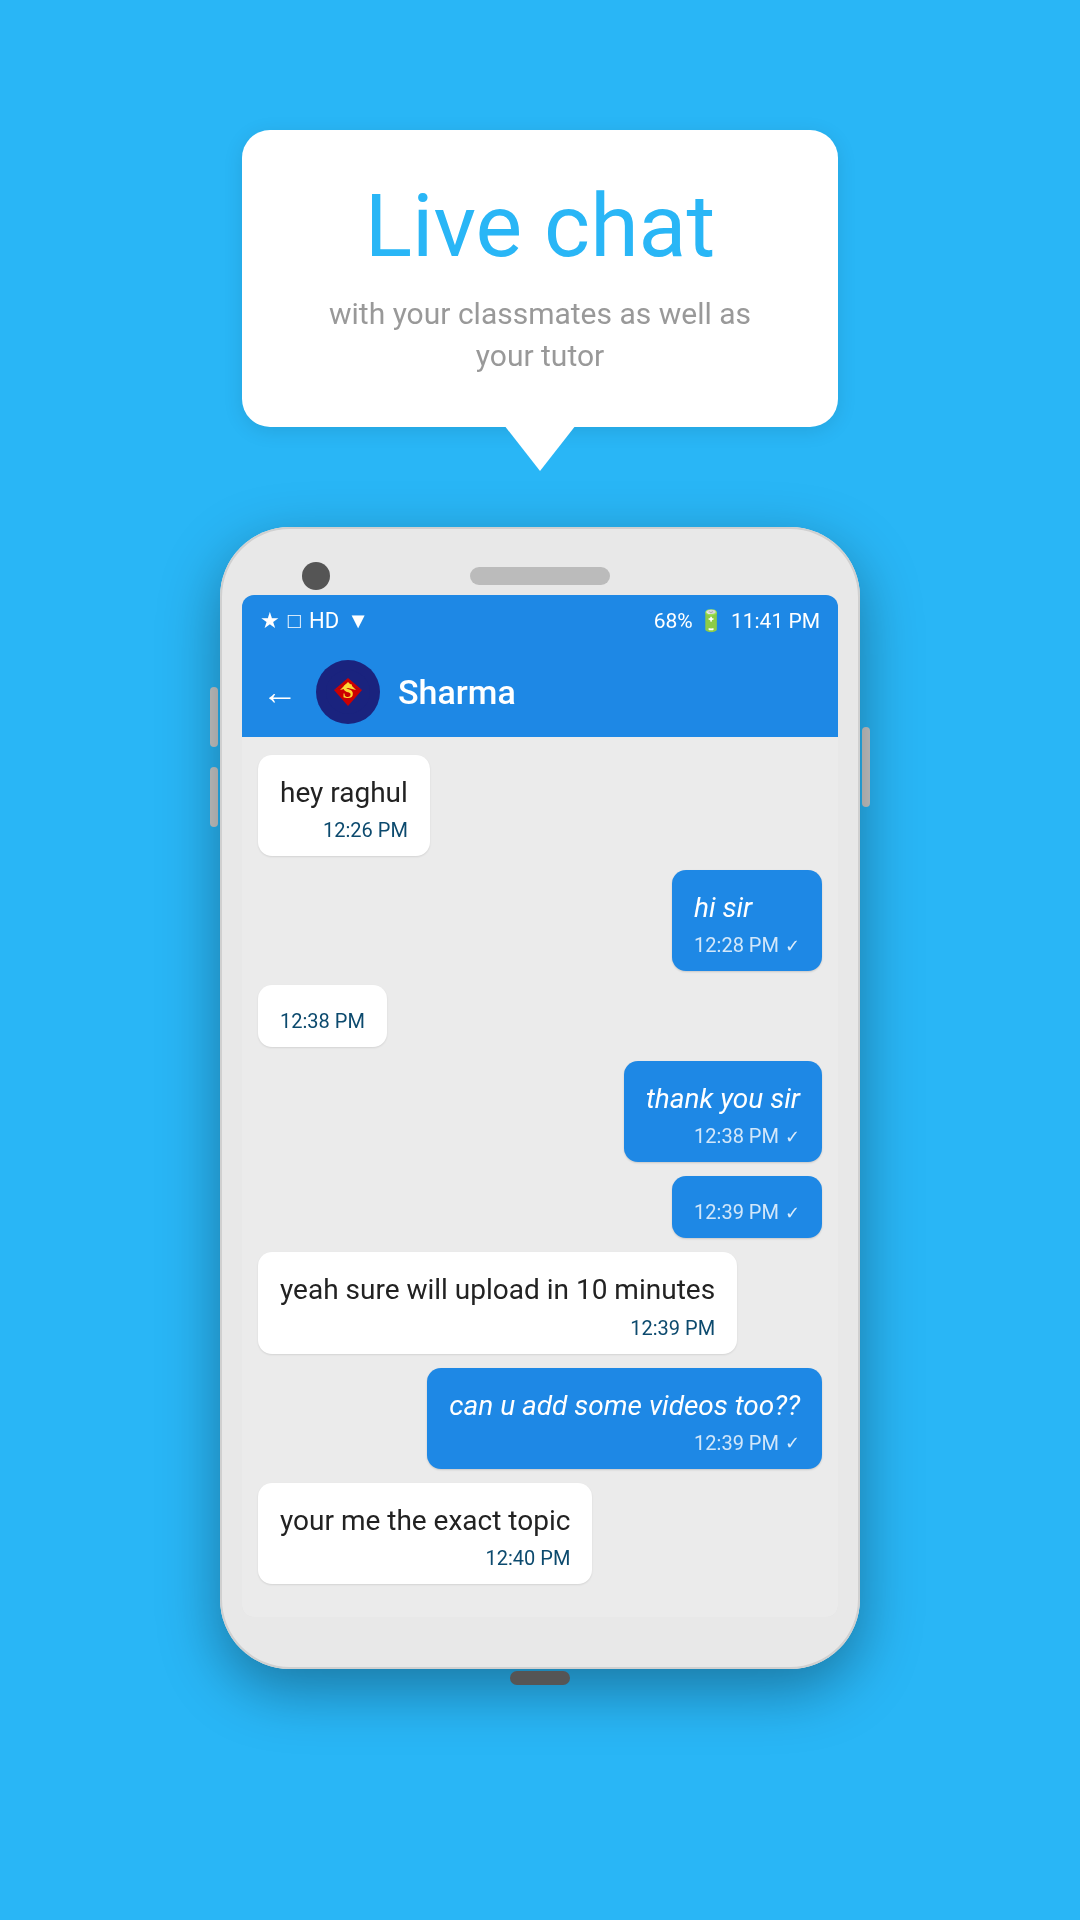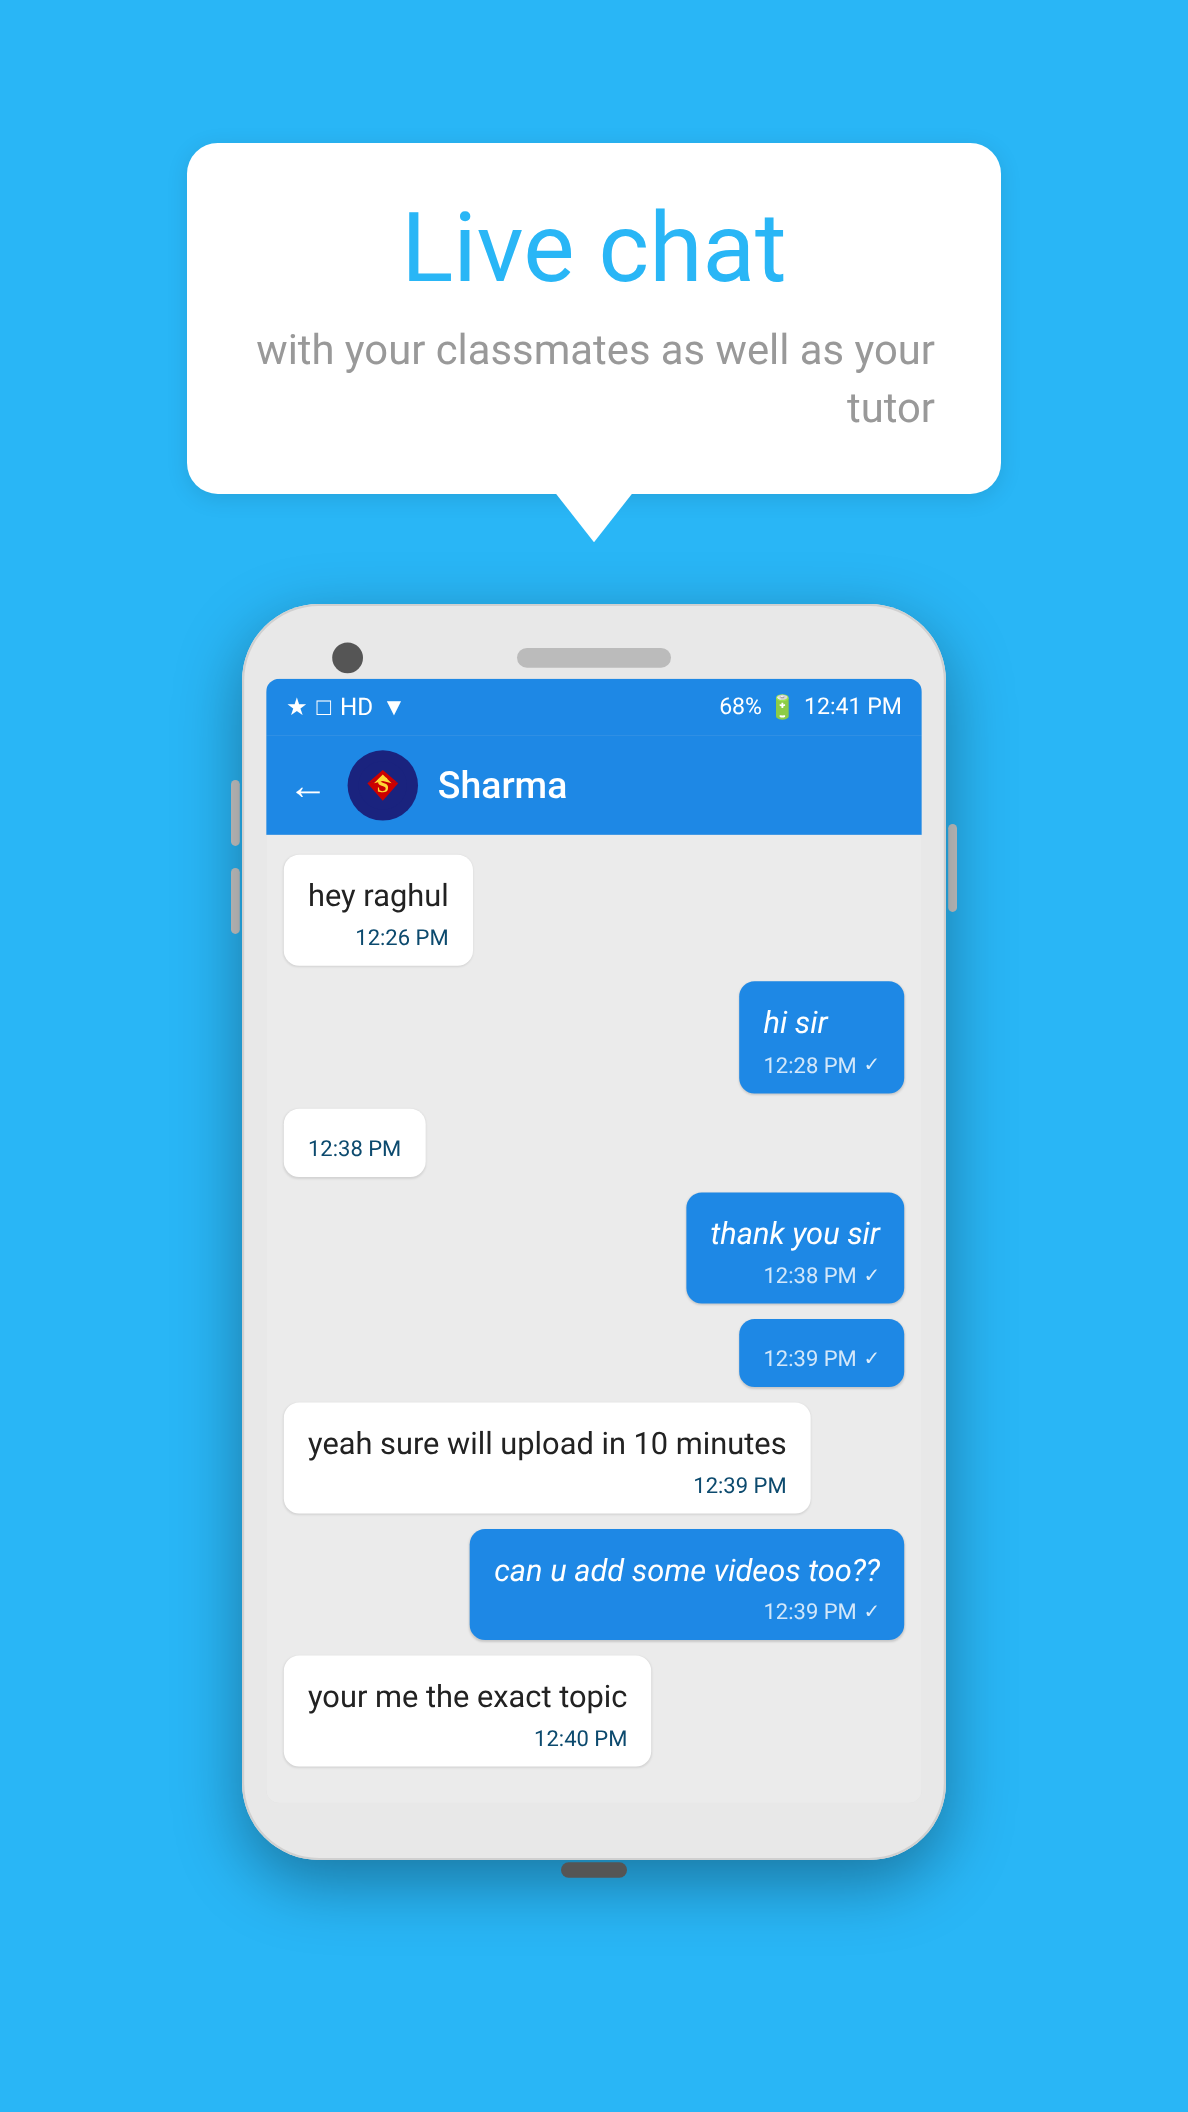--- a/index.html
+++ b/index.html
@@ -13,21 +13,21 @@
       flex-direction: column;
       align-items: center;
       overflow: hidden;
       position: relative;
     }
 
     
     .speech-bubble {
       background: white;
       border-radius: 28px;
-      width: 740px;
+      width: 596px;
       padding: 48px 60px 50px;
       margin-top: 130px;
       position: relative;
       text-align: center;
       box-shadow: 0 4px 20px rgba(0,0,0,0.1);
     }
 
     .speech-bubble::after {
       content: '';
       position: absolute;
@@ -43,25 +43,24 @@
 
     .bubble-title {
       font-size: 88px;
       color: #29b6f6;
       font-weight: 400;
       line-height: 1.1;
       margin-bottom: 18px;
     }
 
     .bubble-subtitle {
-      font-size: 38px;
+      font-size: 30px;
       color: #999;
       font-weight: 400;
       line-height: 1.4;
-      text-align: right;
     }
 
     
     .phone-wrapper {
       margin-top: 100px;
       position: relative;
       width: 640px;
     }
 
     .phone-outer {
@@ -293,21 +292,21 @@
       <div class="status-bar">
         <div class="status-left">
           <span>★</span>
           <span>□</span>
           <span>HD</span>
           <span>▼</span>
         </div>
         <div class="status-right">
           <span>68%</span>
           <span>🔋</span>
-          <span>12:41 PM</span>
+          <span>11:41 PM</span>
         </div>
       </div>
 
       <div class="chat-header">
         <div class="back-arrow">←</div>
         <div class="avatar">
 
           <svg width="44" height="44" viewBox="0 0 44 44">
             <circle cx="22" cy="22" r="22" fill="#1a237e"></circle>
             <polygon points="22,8 36,20 22,16 8,20" fill="#cc0000"></polygon>

